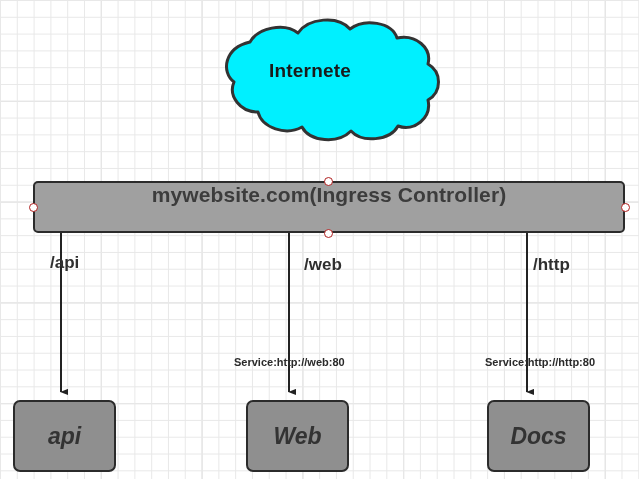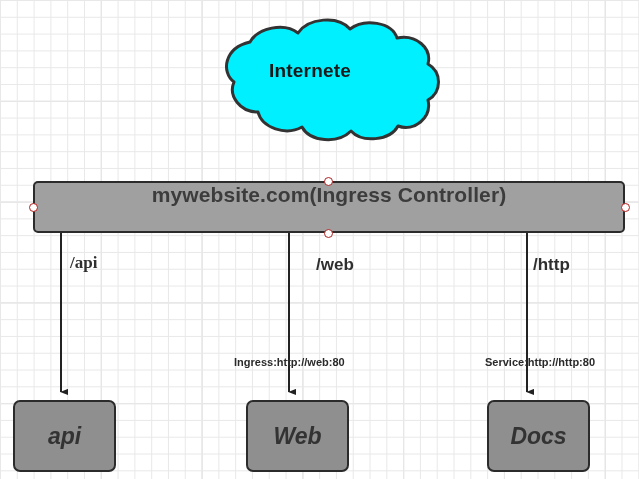--- a/index.html
+++ b/index.html
@@ -159,25 +159,25 @@
       </marker>
     </defs>
 
     <line x1="61" y1="233" x2="61" y2="392" stroke="#222222" stroke-width="2" marker-end="url(#arrowhead)"></line>
 
     <line x1="289" y1="233" x2="289" y2="392" stroke="#222222" stroke-width="2" marker-end="url(#arrowhead)"></line>
 
     <line x1="527" y1="233" x2="527" y2="392" stroke="#222222" stroke-width="2" marker-end="url(#arrowhead)"></line>
   </svg>
 
-  <div class="path-label" style="left:70px; top:253px;font-family:Liberation Serif, serif;">/api</div>
-  <div class="path-label" style="left:316px; top:255px;">/web</div>
+  <div class="path-label" style="left:50px; top:253px;">/api</div>
+  <div class="path-label" style="left:304px; top:255px;">/web</div>
   <div class="path-label" style="left:533px; top:255px;">/http</div>
 
-  <div class="svc-label" style="left:234px; top:356px;">Ingress:http://web:80</div>
+  <div class="svc-label" style="left:234px; top:356px;">Service:http://web:80</div>
   <div class="svc-label" style="left:485px; top:356px;">Service:http://http:80</div>
 
   <div class="svc-box box-api">
     <span>api</span>
   </div>
   <div class="svc-box box-docs">
     <span>Docs</span>
   </div>
   <div class="svc-box box-web">
     <span>Web</span>

